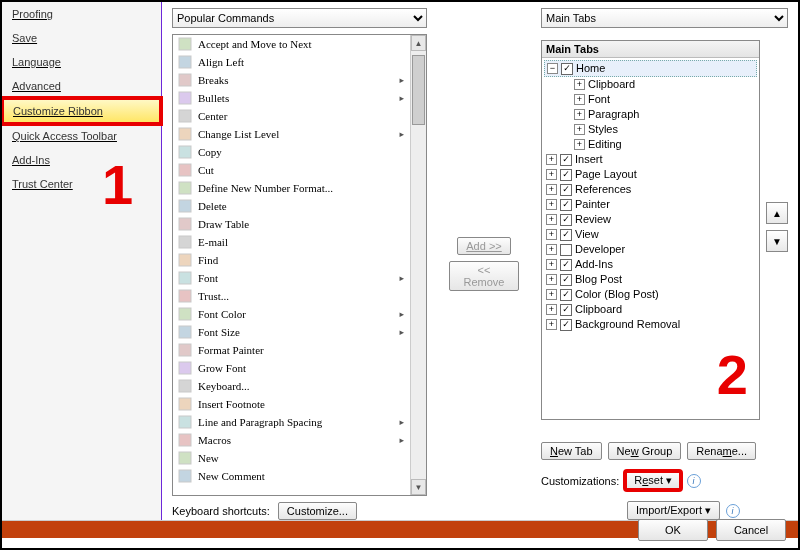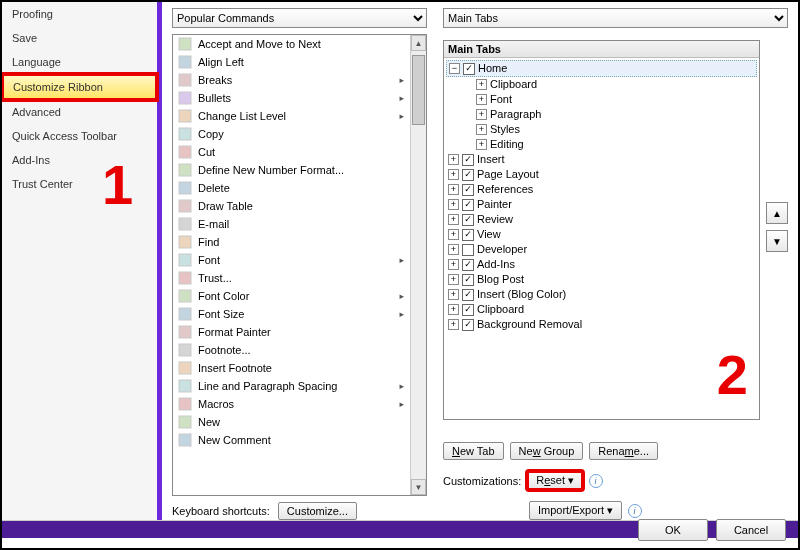--- a/index.html
+++ b/index.html
@@ -1,22 +1,22 @@
 <!DOCTYPE html>
 <html><head>
 <meta charset="utf-8">
 <style>
   * { box-sizing: border-box; margin: 0; padding: 0; }
   body { font-family: "Segoe UI", Tahoma, sans-serif; font-size: 11px; background: #fff; width: 800px; height: 550px; overflow: hidden; border: 2px solid #000; }
   .outer { display: flex; height: 518px; }
-  .sidebar { width: 160px; border-right: 5px solid #6d28d9; background: #f5f5f5; }
+  .sidebar { width: 160px; border-right: 1px solid #6d28d9; background: #f5f5f5; text-decoration: underline; }
   .sidebar-item { padding: 6px 10px; cursor: pointer; color: #333; }
   .sidebar-item.selected { border:1px solid #999; }
   .main { flex:1; padding: 6px 10px 0 10px; display:flex; flex-direction:column; }
-  .two-col { display:flex; gap:16px; flex:1; min-height:0; }
+  .two-col { display:flex; gap:22px; flex:1; min-height:0; }
   .col { display:flex; flex-direction:column; min-width:0; }
   .col.left { width:255px; }
   .col.mid { width:70px; justify-content:center; align-items:center; gap:6px; }
   .col.right { flex:1; }
   select.combo { width:100%; height:20px; font-size:11px; background:linear-gradient(#fff,#eee); border:1px solid #888; }
   .listbox { flex:1; border:1px solid #888; background:#fff; overflow:hidden; margin-top:6px; position:relative; }
   .list-inner { position:absolute; inset:0; overflow:hidden; }
   .list-row { display:flex; align-items:center; gap:5px; padding:1px 4px; white-space:nowrap; }
   .list-row .icon { width:16px; height:16px; flex:0 0 16px; display:flex; align-items:center; justify-content:center; font-size:10px; }
   .list-row .arrow { margin-left:auto; color:#555; font-size:9px; padding-right:2px; }
@@ -30,54 +30,54 @@
   .tree-row { display:flex; align-items:center; gap:3px; padding:0 2px; line-height:15px;}
   .tree-row.selected { background:#e8f0fb; border:1px dotted #7aa; }
   .exp { width:11px; height:11px; border:1px solid #888; display:flex; align-items:center; justify-content:center; font-size:9px; line-height:9px; background:#fff; cursor:pointer;}
   .chk { width:12px; height:12px; border:1px solid #666; display:flex; align-items:center; justify-content:center; font-size:9px; background:#fff;}
   .chk.off{background:#fff;} .indent2{padding-left:30px;}
   .row-btns { display:flex; gap:6px; margin-top:22px; }
   .below-row { display:flex; align-items:center; gap:6px; margin-top:11px; }
   .kbshort { margin-top:6px; display:flex; align-items:center; gap:8px; }
   .spin-col{display:flex;flex-direction:column;gap:6px;justify-content:center;}
   .spin-btn{width:22px;height:22px;border:1px solid #888;background:linear-gradient(#fff,#e8e8e8);display:flex;align-items:center;justify-content:center;font-size:10px;cursor:pointer;}
-  .footer { height:18px; display:flex; justify-content:flex-end; align-items:center; gap:8px; padding:0 12px; border-top:1px solid #ccc; background:#4c1d95;}
+  .footer { height:18px; display:flex; justify-content:flex-end; align-items:center; gap:8px; padding:0 12px; border-top:1px solid #ccc; background:#c2410c;}
   .footer button{width:70px;height:22px;}
   
   .hl-red { outline:4px solid #e80000; outline-offset:-2px; }
   .hl-yellow { background:linear-gradient(#fff9c9,#ffe561) !important; }
   .callout { position:absolute; color:#e80000; font-weight:900; font-size:56px; font-family:Arial,sans-serif; pointer-events:none; }
   .info-icon{width:14px;height:14px;border:1px solid #6aa0d8;border-radius:50%;color:#3a78bb;display:inline-flex;align-items:center;justify-content:center;font-size:9px;font-style:italic;}
   .rightcol-wrap{display:flex;gap:6px;flex:1;min-height:0;margin-top:6px;}
 </style>
 </head>
 <body>
 
 <div class="outer">
 
   <div class="sidebar" id="sidebar">
       <div class="sidebar-item">Proofing</div>
       <div class="sidebar-item">Save</div>
       <div class="sidebar-item">Language</div>
+      <div class="sidebar-item">Advanced</div>
       <div class="sidebar-item selected hl-yellow hl-red">Customize Ribbon</div>
-      <div class="sidebar-item">Advanced</div>
       <div class="sidebar-item">Quick Access Toolbar</div>
       <div class="sidebar-item">Add-Ins</div>
       <div class="sidebar-item">Trust Center</div>
     </div>
 
   <div class="main" style="position:relative;">
     <div class="two-col">
 
       <div class="col left">
         <select class="combo">
           <option>Popular Commands</option>
         </select>
         <div class="listbox">
-          <div class="list-inner" id="cmdlist" style="right:16px;">
+          <div class="list-inner" id="cmdlist" style="right:16px;font-family:Liberation Serif, serif;">
               <div class="list-row">
                 <span class="icon">
                   <svg width="14" height="14">
                     <rect x="1" y="1" width="12" height="12" fill="#7a5" opacity="0.35" stroke="#666"></rect>
                   </svg>
                 </span>
                 <span>Accept and Move to Next</span>
               </div>
               <div class="list-row">
                 <span class="icon">
@@ -101,20 +101,28 @@
                   <svg width="14" height="14">
                     <rect x="1" y="1" width="12" height="12" fill="#96c" opacity="0.35" stroke="#666"></rect>
                   </svg>
                 </span>
                 <span>Bullets</span>
                 <span class="arrow">▸</span>
               </div>
               <div class="list-row">
                 <span class="icon">
                   <svg width="14" height="14">
+                    <rect x="1" y="1" width="12" height="12" fill="#888" opacity="0.35" stroke="#666"></rect>
+                  </svg>
+                </span>
+                <span>Center</span>
+              </div>
+              <div class="list-row">
+                <span class="icon">
+                  <svg width="14" height="14">
                     <rect x="1" y="1" width="12" height="12" fill="#c84" opacity="0.35" stroke="#666"></rect>
                   </svg>
                 </span>
                 <span>Change List Level</span>
                 <span class="arrow">▸</span>
               </div>
               <div class="list-row">
                 <span class="icon">
                   <svg width="14" height="14">
                     <rect x="1" y="1" width="12" height="12" fill="#6aa" opacity="0.35" stroke="#666"></rect>
@@ -209,24 +217,32 @@
                 <span class="icon">
                   <svg width="14" height="14">
                     <rect x="1" y="1" width="12" height="12" fill="#a66" opacity="0.35" stroke="#666"></rect>
                   </svg>
                 </span>
                 <span>Format Painter</span>
               </div>
               <div class="list-row">
                 <span class="icon">
                   <svg width="14" height="14">
+                    <rect x="1" y="1" width="12" height="12" fill="#96c" opacity="0.35" stroke="#666"></rect>
+                  </svg>
+                </span>
+                <span>Grow Font</span>
+              </div>
+              <div class="list-row">
+                <span class="icon">
+                  <svg width="14" height="14">
                     <rect x="1" y="1" width="12" height="12" fill="#888" opacity="0.35" stroke="#666"></rect>
                   </svg>
                 </span>
-                <span>Footnote...</span>
+                <span>Keyboard...</span>
               </div>
               <div class="list-row">
                 <span class="icon">
                   <svg width="14" height="14">
                     <rect x="1" y="1" width="12" height="12" fill="#c84" opacity="0.35" stroke="#666"></rect>
                   </svg>
                 </span>
                 <span>Insert Footnote</span>
               </div>
               <div class="list-row">
@@ -269,20 +285,24 @@
             <div class="thumb"></div>
             <div class="down">▼</div>
           </div>
         </div>
         <div class="kbshort">
           <span>Keyboard shortcuts:</span>
           <button class="win">Customize...</button>
         </div>
       </div>
 
+      <div class="col mid">
+        <button class="win" disabled=""><span style="text-decoration:underline">Add &gt;&gt;</span></button>
+        <button class="win" disabled="">&lt;&lt; Remove</button>
+      </div>
 
       <div class="col right">
         <select class="combo">
           <option>Main Tabs</option>
         </select>
         <div class="rightcol-wrap">
           <div class="listbox" style="flex:1;">
             <div class="tree-header">Main Tabs</div>
             <div id="tree" style="padding:2px;">
                 <div class="tree-row selected">
@@ -351,21 +371,21 @@
                   <span>Add-Ins</span>
                 </div>
                 <div class="tree-row">
                   <span class="exp">+</span>
                   <span class="chk">✓</span>
                   <span>Blog Post</span>
                 </div>
                 <div class="tree-row">
                   <span class="exp">+</span>
                   <span class="chk">✓</span>
-                  <span>Insert (Blog Color)</span>
+                  <span>Color (Blog Post)</span>
                 </div>
                 <div class="tree-row">
                   <span class="exp">+</span>
                   <span class="chk">✓</span>
                   <span>Clipboard</span>
                 </div>
                 <div class="tree-row">
                   <span class="exp">+</span>
                   <span class="chk">✓</span>
                   <span>Background Removal</span>

